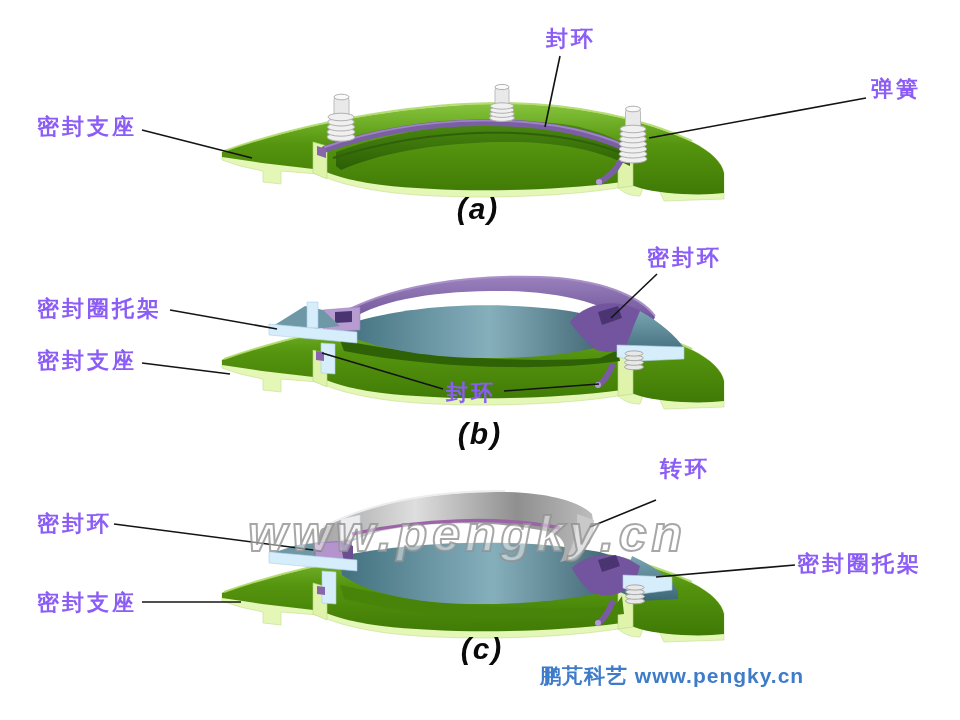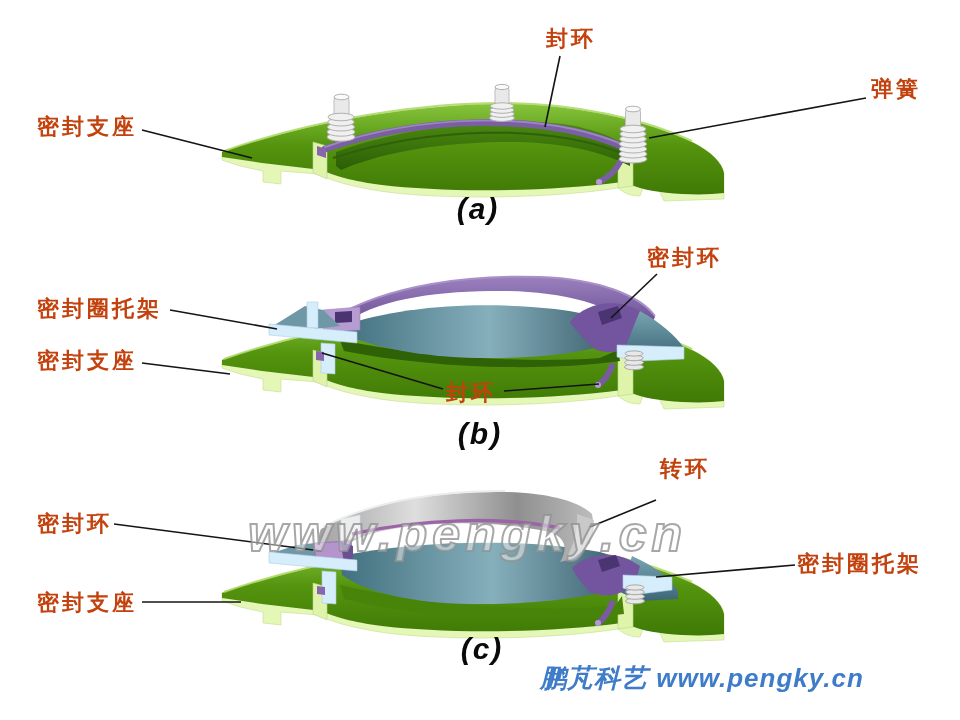--- a/index.html
+++ b/index.html
@@ -1,26 +1,26 @@
 <!DOCTYPE html>
 <html><head>
 <meta charset="utf-8">
 <style>
   html,body{margin:0;padding:0;background:#ffffff;}
   .stage{position:relative;width:960px;height:720px;background:#ffffff;overflow:hidden;
          font-family:"Liberation Sans","DejaVu Sans",sans-serif;}
   .art{position:absolute;left:0;top:0;}
-  .lbl{position:absolute;color:#c2410c;font-size:22px;font-weight:700;
+  .lbl{position:absolute;color:#8b5cf6;font-size:22px;font-weight:700;
        letter-spacing:3px;line-height:1;white-space:nowrap;}
   .cap{position:absolute;color:#0a0a0a;font-size:30px;font-weight:700;font-style:italic;
        letter-spacing:2px;line-height:1;width:80px;text-align:center;}
   .wm{position:absolute;left:248px;top:509px;font-size:50px;font-weight:700;font-style:italic;
       letter-spacing:5px;line-height:1;color:rgba(255,255,255,0.45);
       -webkit-text-stroke:2px rgba(145,145,145,0.8);white-space:nowrap;text-align:right;}
-  .footer{position:absolute;left:540px;top:665px;font-size:26px;font-weight:700;font-style:italic;
+  .footer{position:absolute;left:540px;top:665px;font-size:21px;font-weight:700;
       letter-spacing:1px;line-height:1;color:#3e7cc9;white-space:nowrap;}
 </style>
 </head>
 <body>
 
 <div class="stage">
 
 <svg class="art" width="960" height="720" viewBox="0 0 960 720">
   <defs>
     <linearGradient id="gGreen" x1="0" y1="0" x2="0" y2="1">

